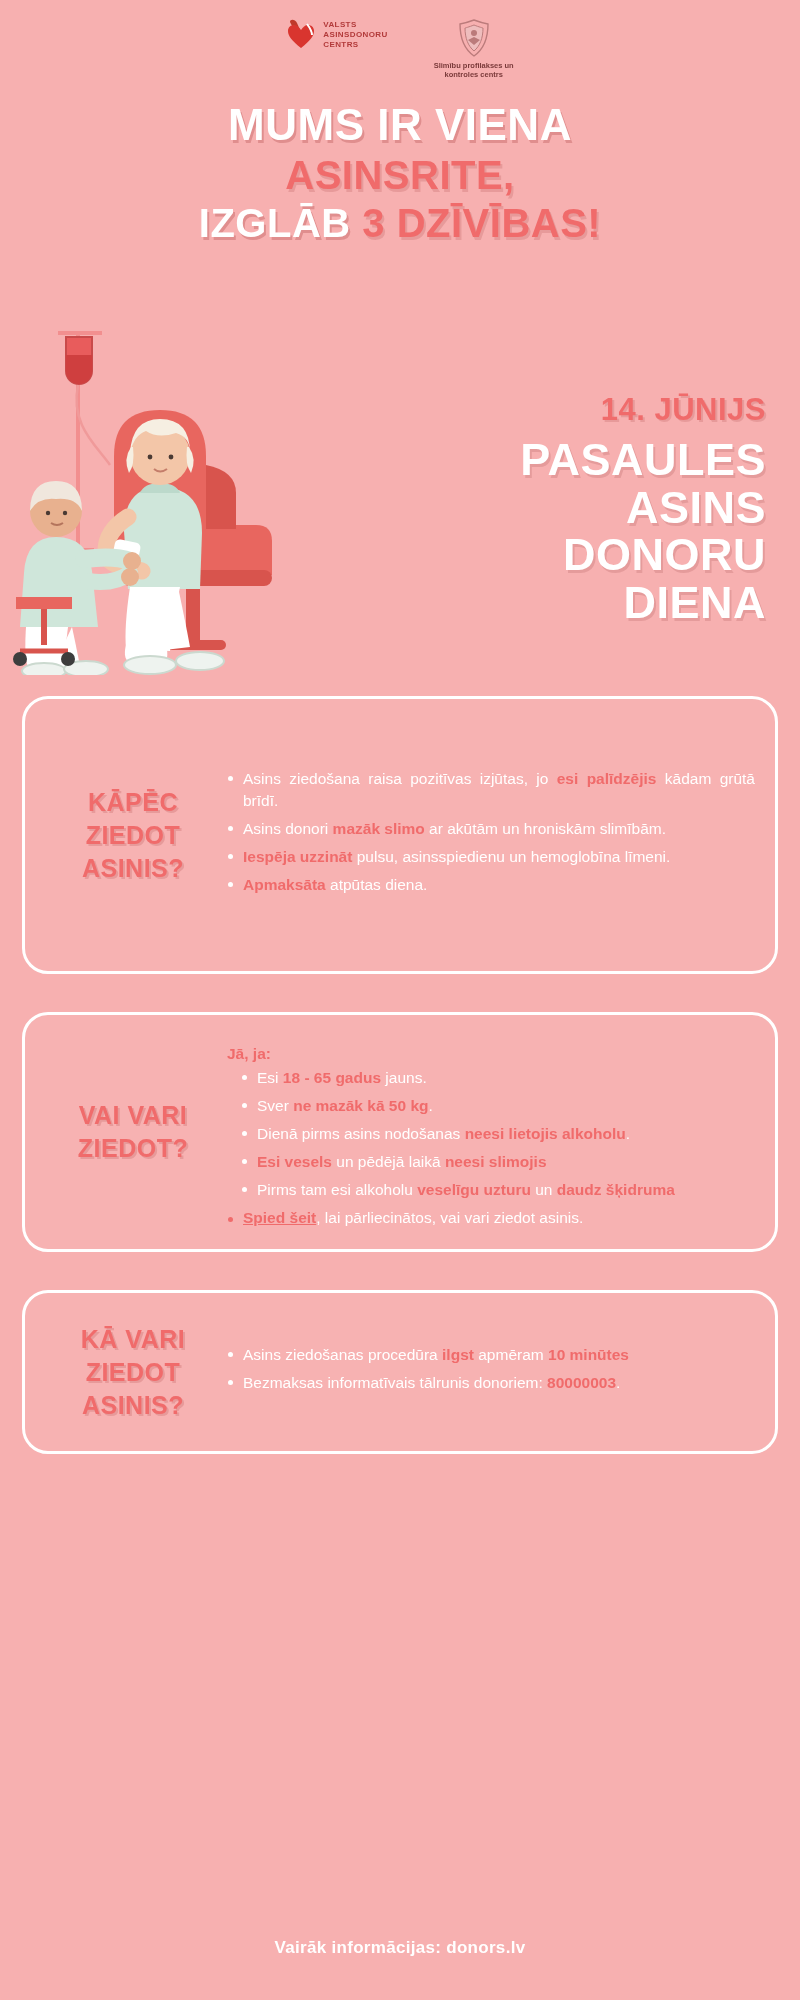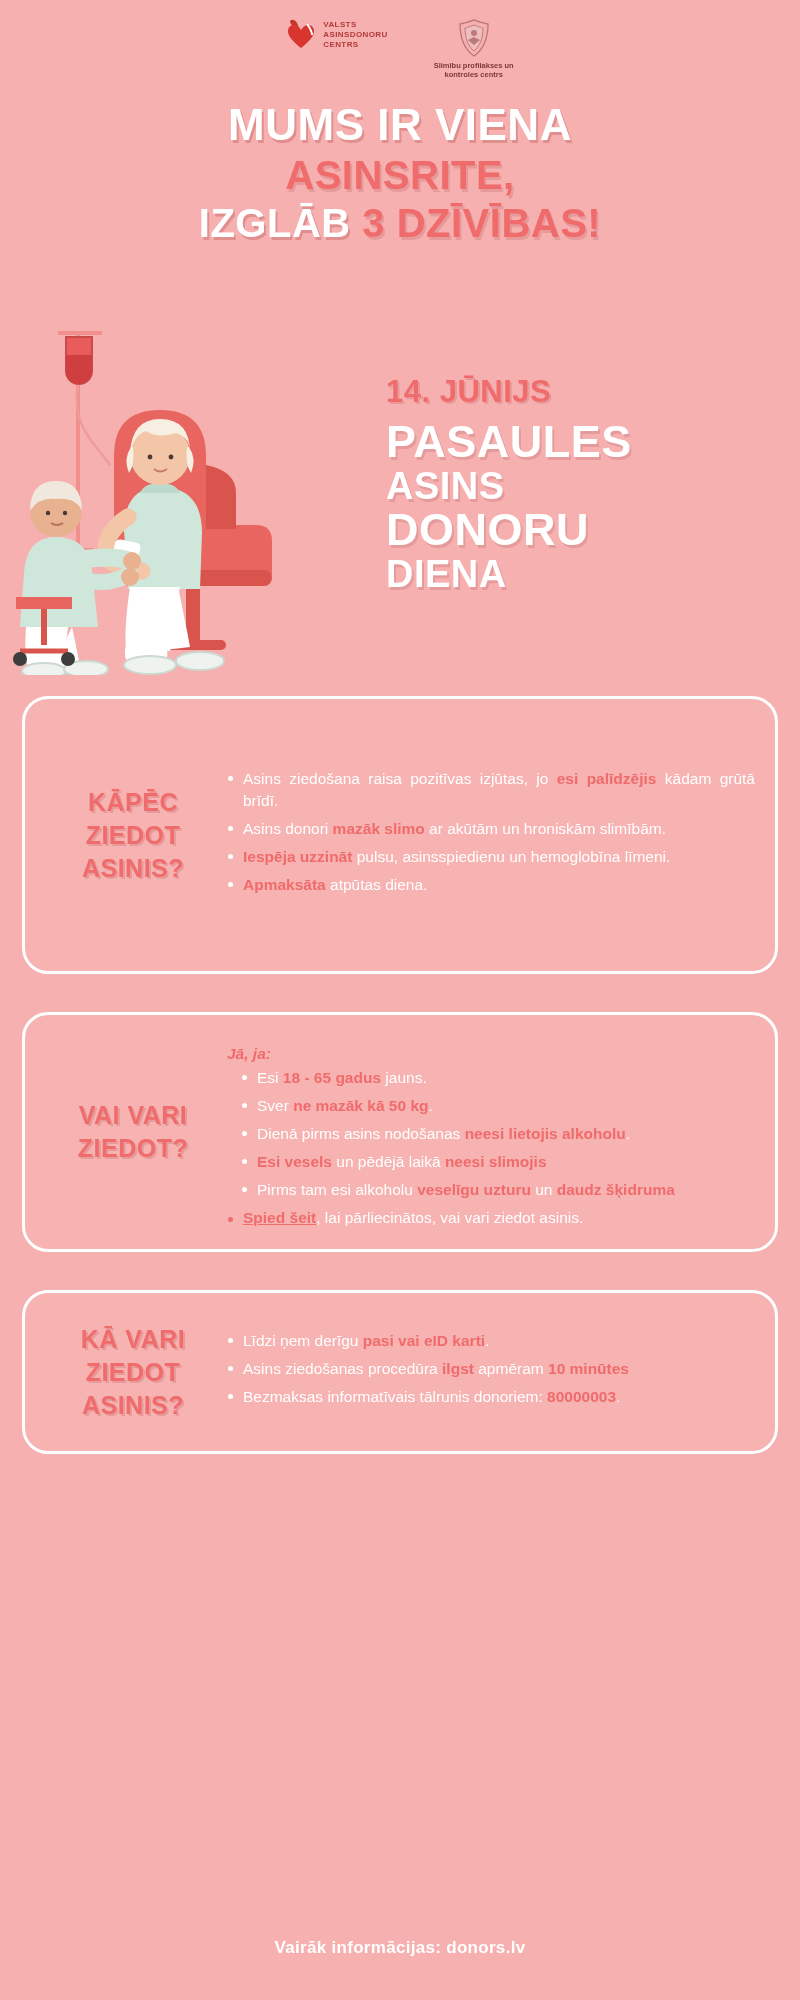--- a/index.html
+++ b/index.html
@@ -69,41 +69,41 @@
     font-size: 40px;
     line-height: 1.2;
     text-shadow: 2px 3px 0 #e08e8e;
   }
   .headline .l3 .w { color: #ffffff; }
   .headline .l3 .r { color: #f06b6b; text-shadow: 2px 3px 0 #e79a9a; margin-top: 29px; }
 
   
   .event {
     position: absolute;
-    top: 374px;
+    top: 392px;
     right: 34px;
     width: 380px;
-    text-align: left;
+    text-align: right;
     font-weight: bold;
   }
   .event .date {
     font-size: 31px;
     color: #f06b6b;
     text-shadow: 2px 2px 0 #e79a9a;
     letter-spacing: 0.5px;
     margin-bottom: 8px;
   }
   .event .big {
     font-size: 45px;
     line-height: 1.06;
     color: #ffffff;
     text-shadow: 2px 3px 0 #e59b9b;
     letter-spacing: 0.5px;
   }
-  .event .big .small { font-size: 38px; }
+  .event .big .small { font-size: 45px; }
 
   
   .illus {
     position: absolute;
     top: 315px; left: 10px;
     width: 330px; height: 360px;
   }
 
   
   .card {
@@ -152,21 +152,21 @@
   .link {
     color: #f06b6b;
     font-weight: bold;
     text-decoration: underline;
   }
 
   #card-why  { top: 696px; height: 278px; }
   #card-can  { top: 1012px; height: 240px; }
   #card-how  { top: 1290px; height: 164px; }
 
-  #card-can .sub { margin: 8px 0 4px 2px; font-style: italic; }
+  #card-can .sub { margin: 8px 0 4px 2px; }
   #card-can ul.bullets { margin-left: 14px; }
   #card-can .final { margin-top: 8px; margin-left: 0; }
 
   
   .footer {
     position: absolute;
     bottom: 42px; left: 0; right: 0;
     text-align: center;
     color: #ffffff;
     font-weight: bold;
@@ -317,21 +317,20 @@
           <li><span>Pirms tam esi alkoholu </span><span class="hl">veselīgu uzturu</span><span> un </span><span class="hl">daudz šķidruma</span></li>
         </ul>
       <div class="final" id="final-can" style="font-size: 15.5px; color: rgb(255, 255, 255); padding-left: 18px; position: relative;"><span style="position: absolute; left: 3px; top: 8px; width: 5px; height: 5px; border-radius: 50%; background: rgb(240, 107, 107);"></span><span class="link">Spied šeit</span><span>, lai pārliecinātos, vai vari ziedot asinis.</span></div>
     </div>
   </div>
 
   <div class="card" id="card-how">
     <div class="label">KĀ VARI ZIEDOT ASINIS?</div>
     <div class="body">
       <ul class="bullets" id="list-how">
-          <li><span>Līdzi ņem derīgu </span><span class="hl">pasi vai eID karti</span><span>.</span></li>
           <li><span>Asins ziedošanas procedūra </span><span class="hl">ilgst</span><span> apmēram </span><span class="hl">10 minūtes</span></li>
           <li><span>Bezmaksas informatīvais tālrunis donoriem: </span><span class="hl">80000003</span><span>.</span></li>
         </ul>
     </div>
   </div>
 
   <div class="footer">Vairāk informācijas: donors.lv</div>
 
 </div>
 

